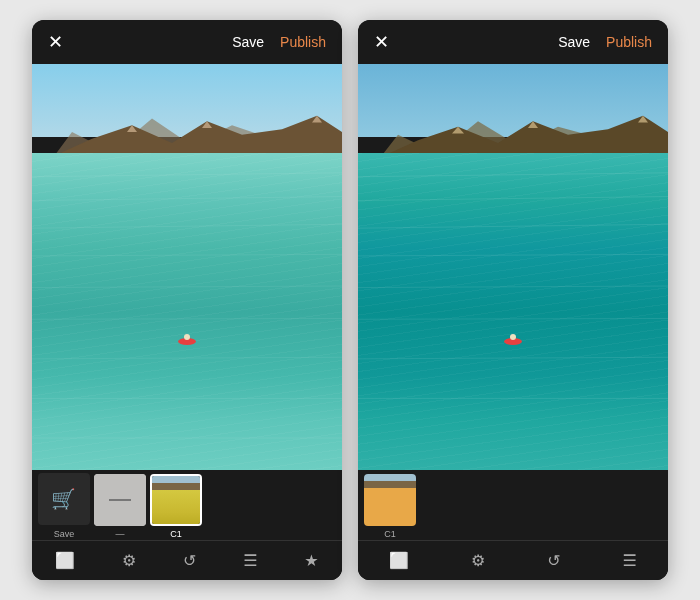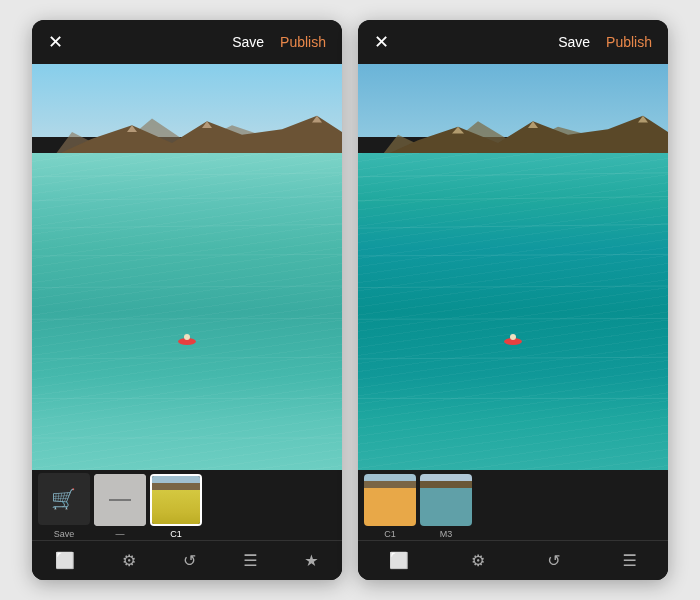--- a/index.html
+++ b/index.html
@@ -479,30 +479,20 @@
             <rect width="52" height="10" fill="#a0c0d0"></rect>
             <rect y="7" width="52" height="8" fill="#7a6545"></rect>
             <rect y="14" width="52" height="38" fill="#e8a848"></rect>
           </svg>
         </div>
         <span class="filter-label">C1</span>
       </div>
 
 
 
-      <div class="filter-item">
-        <div class="filter-thumb">
-          <svg width="52" height="52" viewBox="0 0 52 52" xmlns="http://www.w3.org/2000/svg">
-            <rect width="52" height="10" fill="#b0c8d8"></rect>
-            <rect y="7" width="52" height="8" fill="#6a5838"></rect>
-            <rect y="14" width="52" height="38" fill="#60a0a8"></rect>
-          </svg>
-        </div>
-        <span class="filter-label">M3</span>
-      </div>
 
     </div>
 
     <div class="bottom-toolbar">
       <span class="toolbar-icon active">⬜</span>
       <span class="toolbar-icon">⚙</span>
       <span class="toolbar-icon">↺</span>
       <span class="toolbar-icon">☰</span>
     </div>
   </div>

